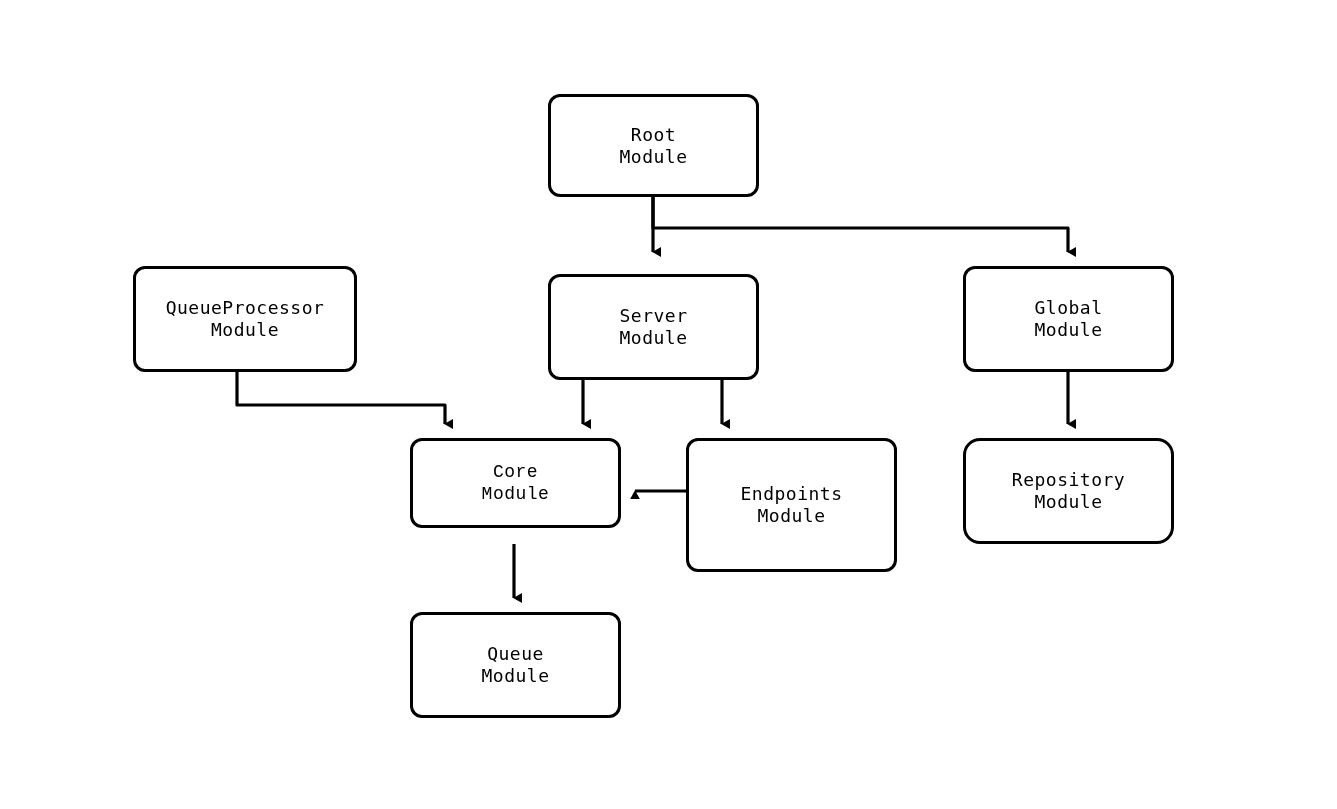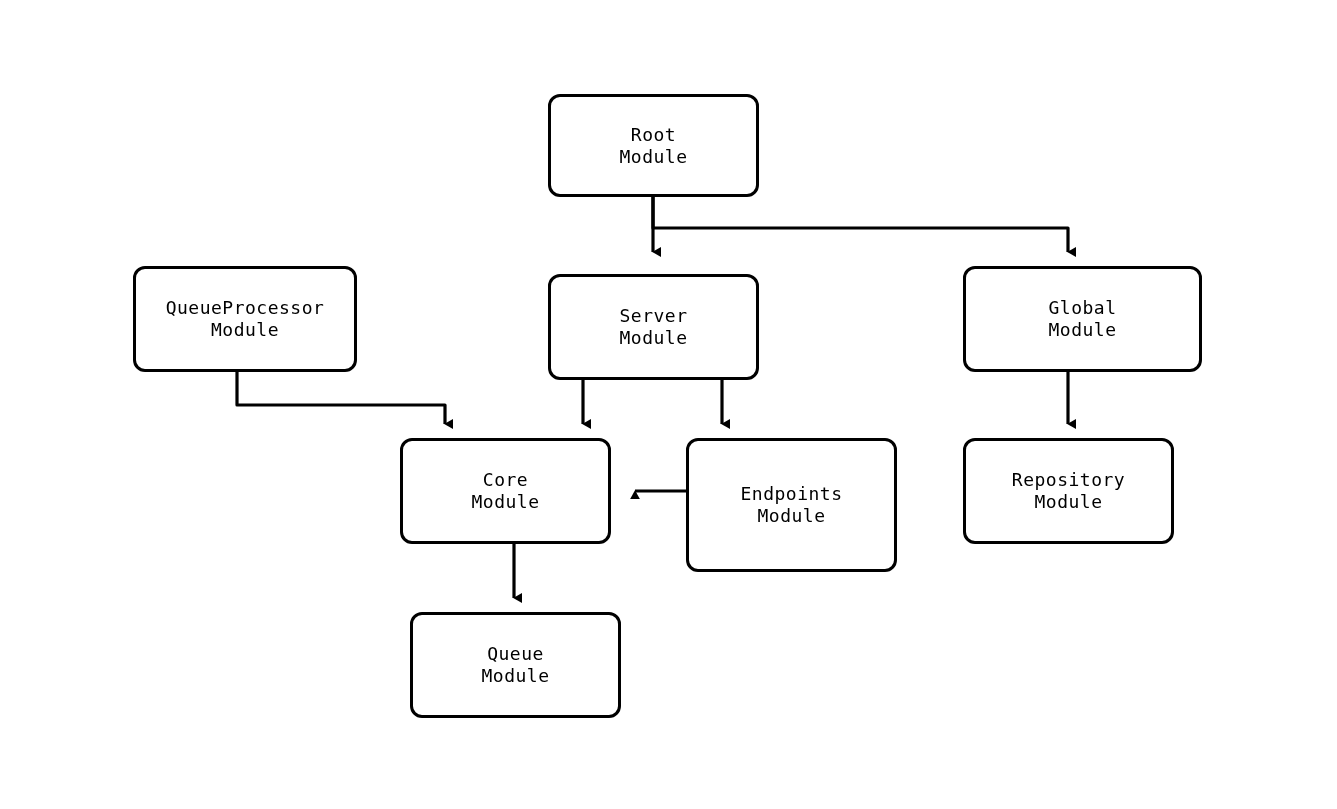--- a/index.html
+++ b/index.html
@@ -78,36 +78,36 @@
   <div class="node" style="left:133px; top:266px; width:224px; height:106px;">
     <span class="node-line">QueueProcessor</span>
     <span class="node-line">Module</span>
   </div>
 
   <div class="node" style="left:548px; top:266px; width:211px; height:106px;margin-top:8px;">
     <span class="node-line">Server</span>
     <span class="node-line">Module</span>
   </div>
 
-  <div class="node" style="left:963px; top:266px; width:239px; height:106px;">
+  <div class="node" style="left:963px; top:266px; width:211px; height:106px;">
     <span class="node-line">Global</span>
     <span class="node-line">Module</span>
   </div>
 
-  <div class="node" style="left:400px; top:438px; width:211px; height:106px;">
+  <div class="node" style="left:410px; top:438px; width:211px; height:90px;font-family:Liberation Mono, monospace;">
     <span class="node-line">Core</span>
     <span class="node-line">Module</span>
   </div>
 
   <div class="node" style="left:686px; top:438px; width:211px; height:134px;">
     <span class="node-line">Endpoints</span>
     <span class="node-line">Module</span>
   </div>
 
-  <div class="node" style="left:963px; top:438px; width:211px; height:106px;">
+  <div class="node" style="left:963px; top:438px; width:211px; height:106px;border-radius:17px;">
     <span class="node-line">Repository</span>
     <span class="node-line">Module</span>
   </div>
 
   <div class="node" style="left:410px; top:612px; width:211px; height:106px;">
     <span class="node-line">Queue</span>
     <span class="node-line">Module</span>
   </div>
 
 </div>

